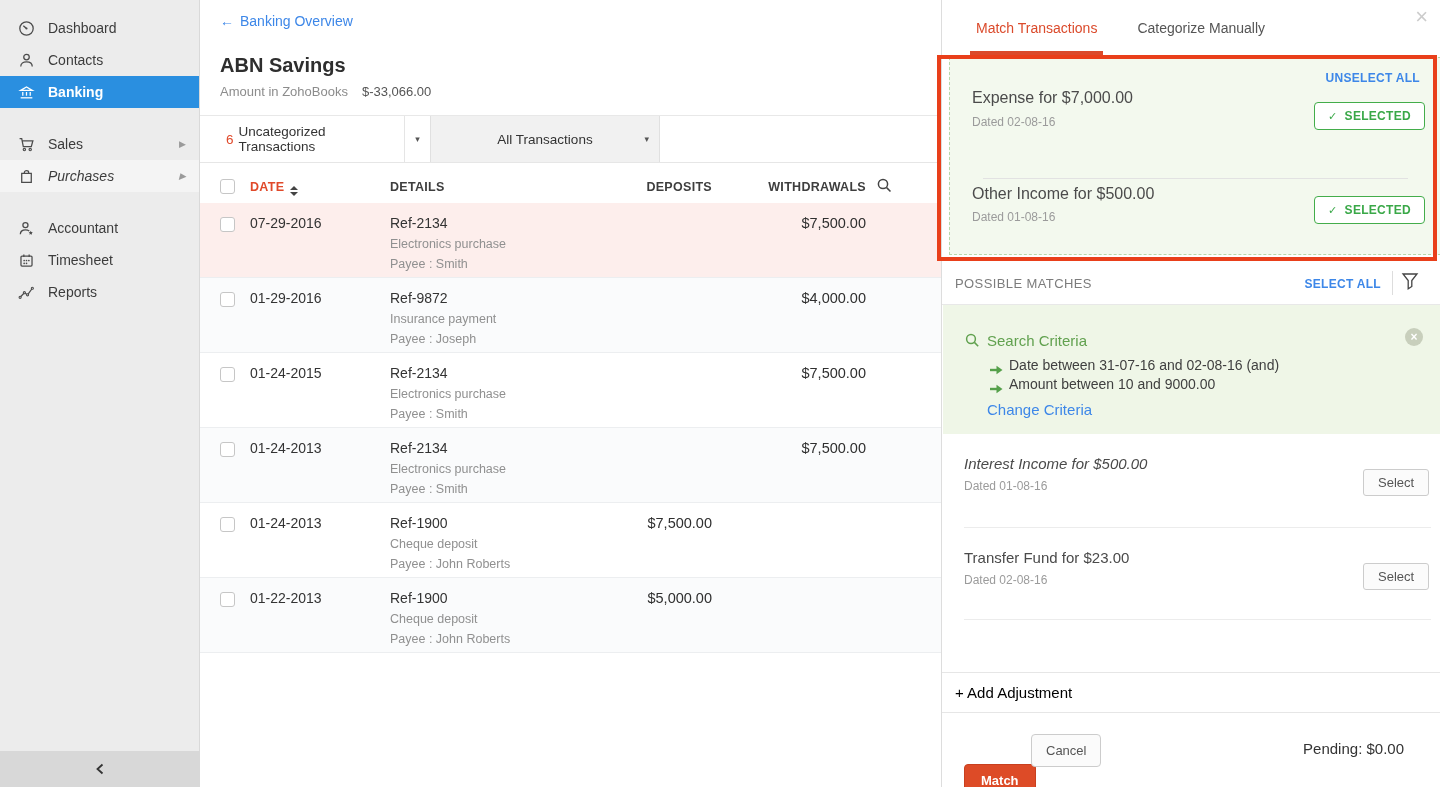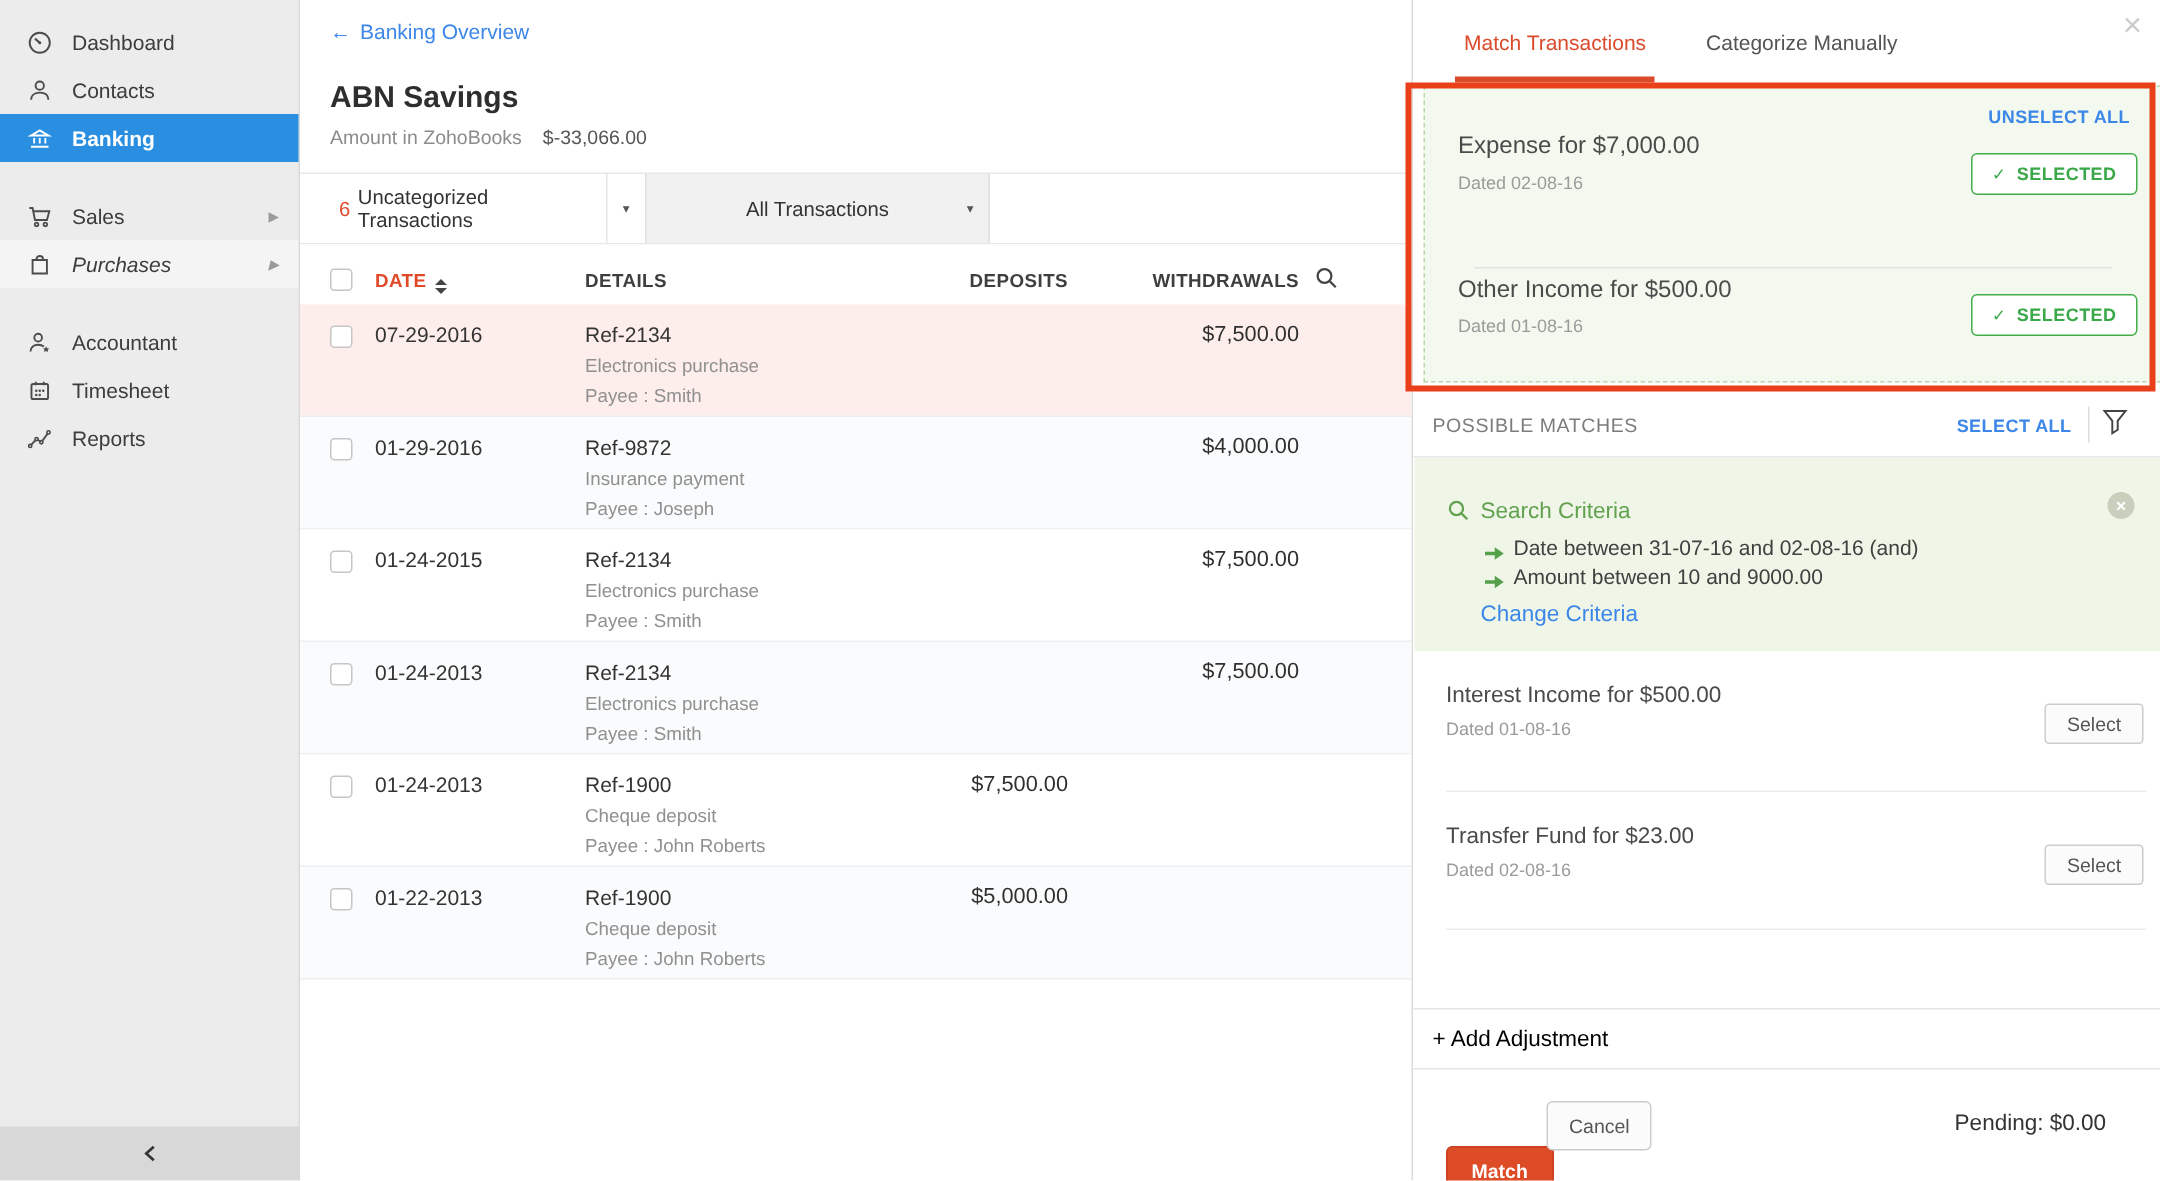--- a/index.html
+++ b/index.html
@@ -91,21 +91,21 @@
   .cr-close { position:absolute; right:17px; top:23px; width:18px; height:18px; border-radius:50%; background:#c8cfbc; color:#fff; font-size:12px; font-weight:bold; display:flex; align-items:center; justify-content:center; cursor:pointer; }
   .cr-arrow { position:absolute; left:47px; width:13px; }
   .cr-line { position:absolute; left:66px; font-size:14px; color:#404040; }
   .cr-a1 { top:56px; } .cr-l1 { top:52px; }
   .cr-a2 { top:75px; } .cr-l2 { top:71px; }
   .cr-change { position:absolute; left:44px; top:96px; font-size:15px; color:#3d87e8; cursor:pointer; }
 
   .match-item-title { position:absolute; left:22px; font-size:15px; color:#4a4a4a; }
   .match-item-dated { position:absolute; left:22px; font-size:12px; color:#9b9b9b; }
   .select-btn { position:absolute; left:421px; background:#fbfbfb; border:1px solid #ccc; border-radius:3px; font-size:13px; color:#555; padding:5px 14px; cursor:pointer; }
-  .m1-t { top:455px; } .m1-d { top:479px; } .m1-b { top:469px; }
+  .m1-t { top:455px;font-style:italic; } .m1-d { top:479px; } .m1-b { top:469px; }
   .m-div1 { position:absolute; left:22px; top:527px; width:467px; height:1px; background:#ececec; }
   .m2-t { top:549px; } .m2-d { top:573px; } .m2-b { top:563px; }
   .m-div2 { position:absolute; left:22px; top:619px; width:467px; height:1px; background:#ececec; }
 
   .adj-top { position:absolute; left:0; top:672px; width:499px; height:1px; background:#e6e6e6; }
   .add-adjustment { position:absolute; left:13px; top:684px; font-size:15px; color:#000000; cursor:pointer; }
   .adj-bottom { position:absolute; left:0; top:712px; width:499px; height:1px; background:#e6e6e6; }
 
   .match-btn { position:absolute; left:22px; top:764px; background:#dd4b27; color:#fff; border:1px solid #c8401f; border-radius:4px; font-size:13px; font-weight:bold; padding:8px 16px; cursor:pointer; }
   .cancel-btn { position:absolute; left:89px; top:734px; background:#fbfbfb; color:#555; border:1px solid #ccc; border-radius:4px; font-size:13px; padding:8px 14px; cursor:pointer; }

